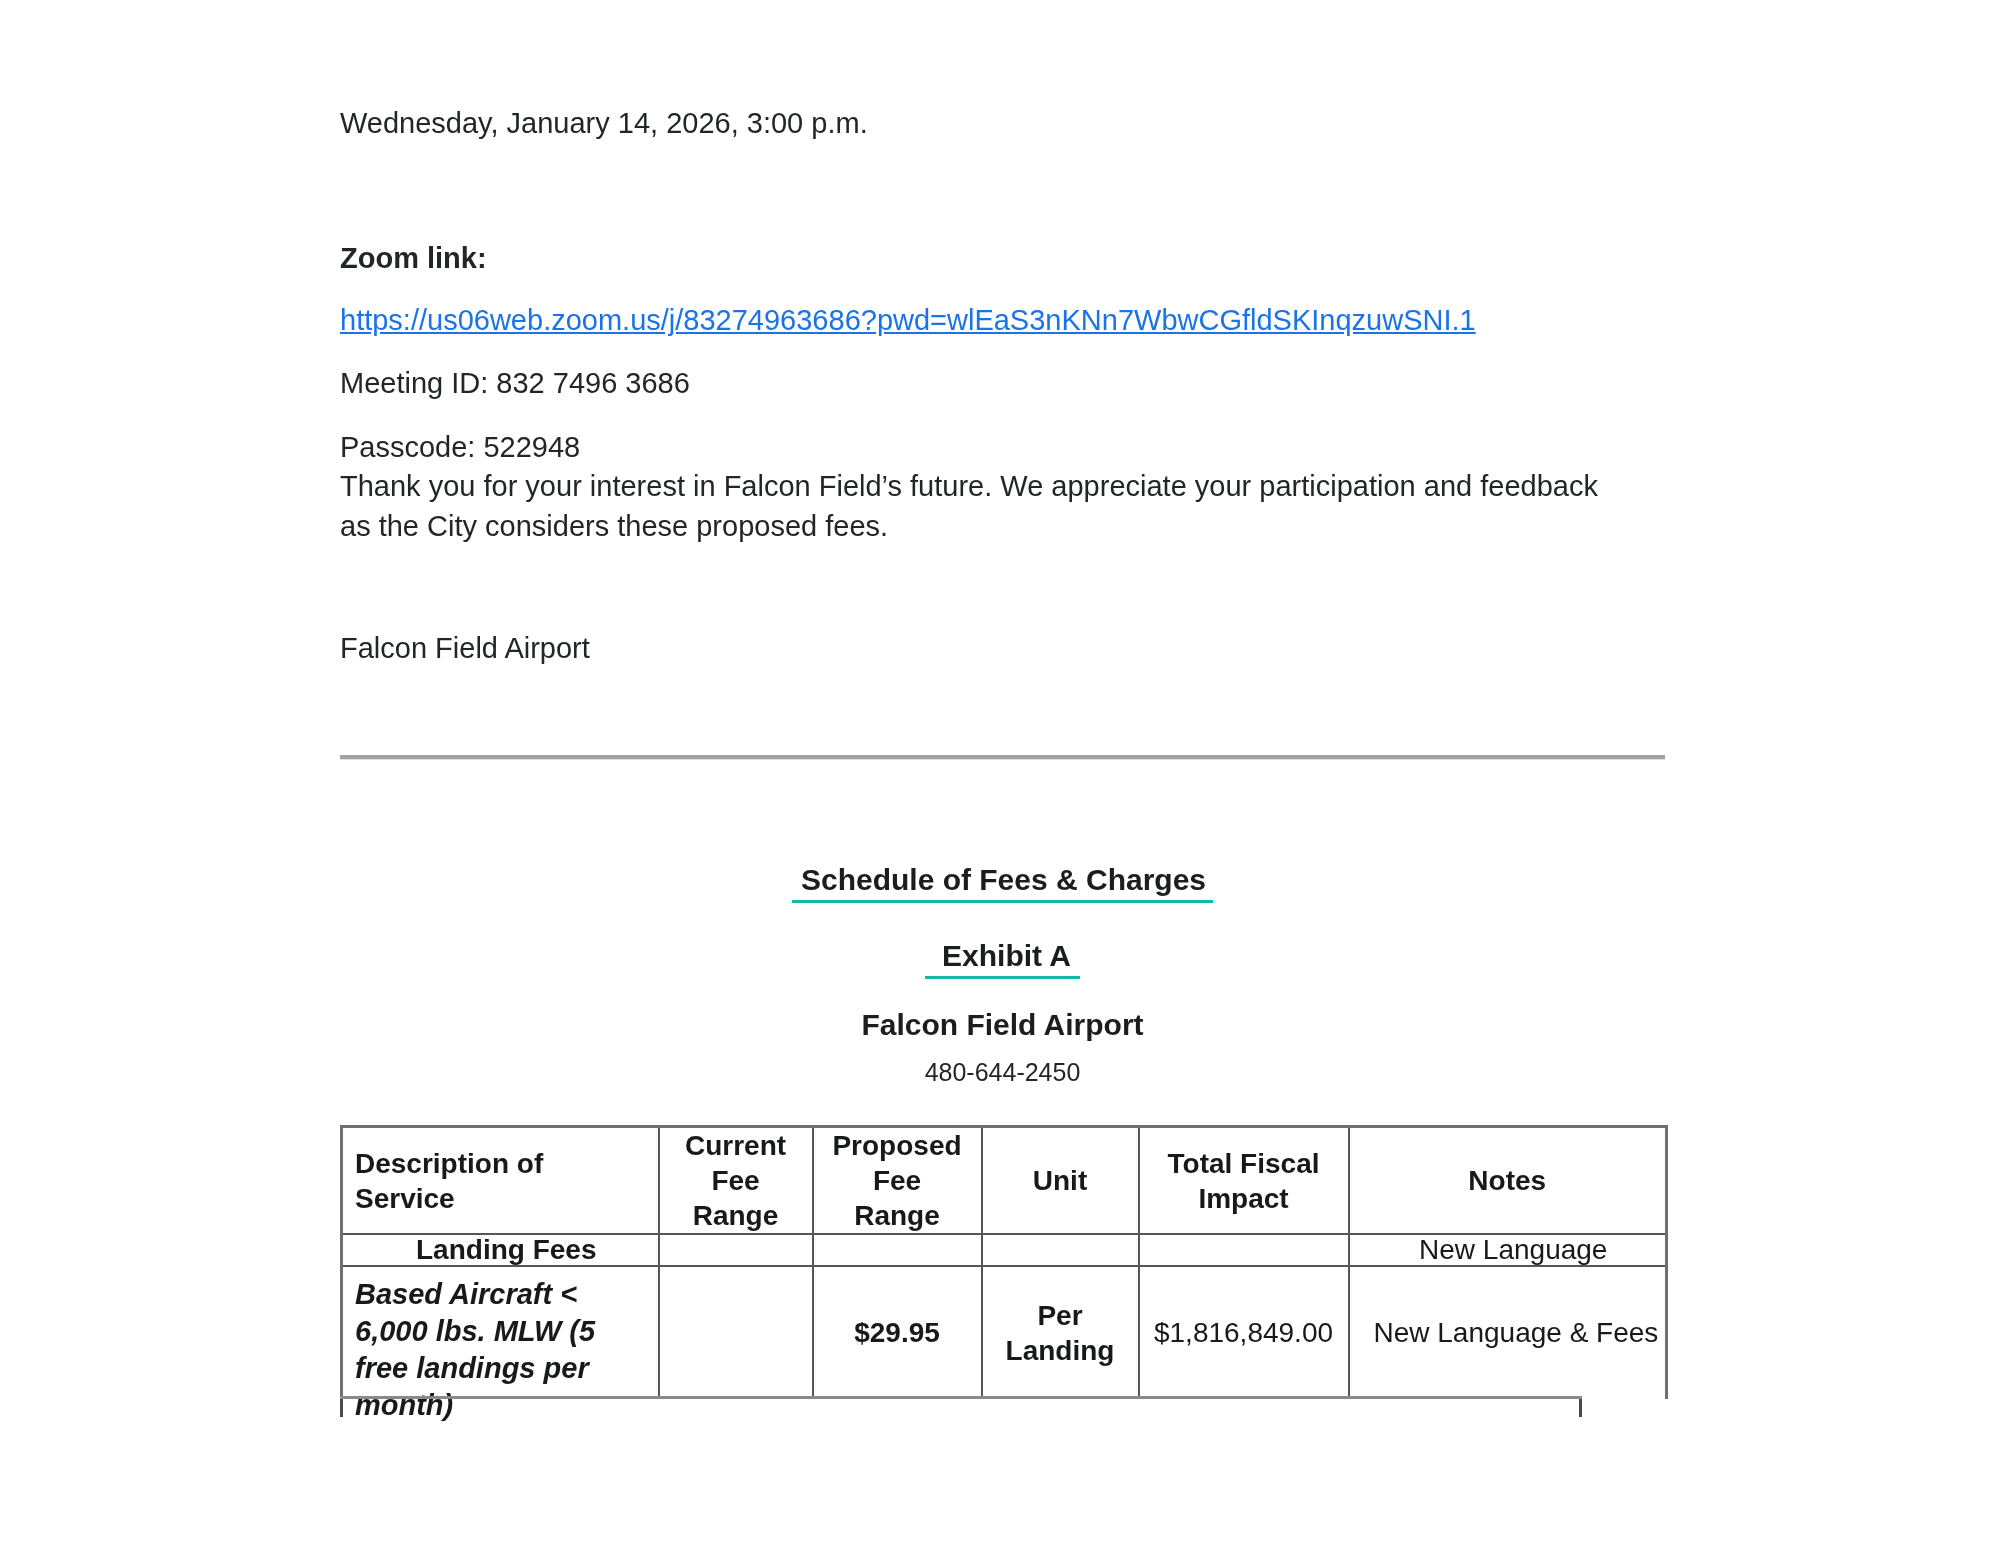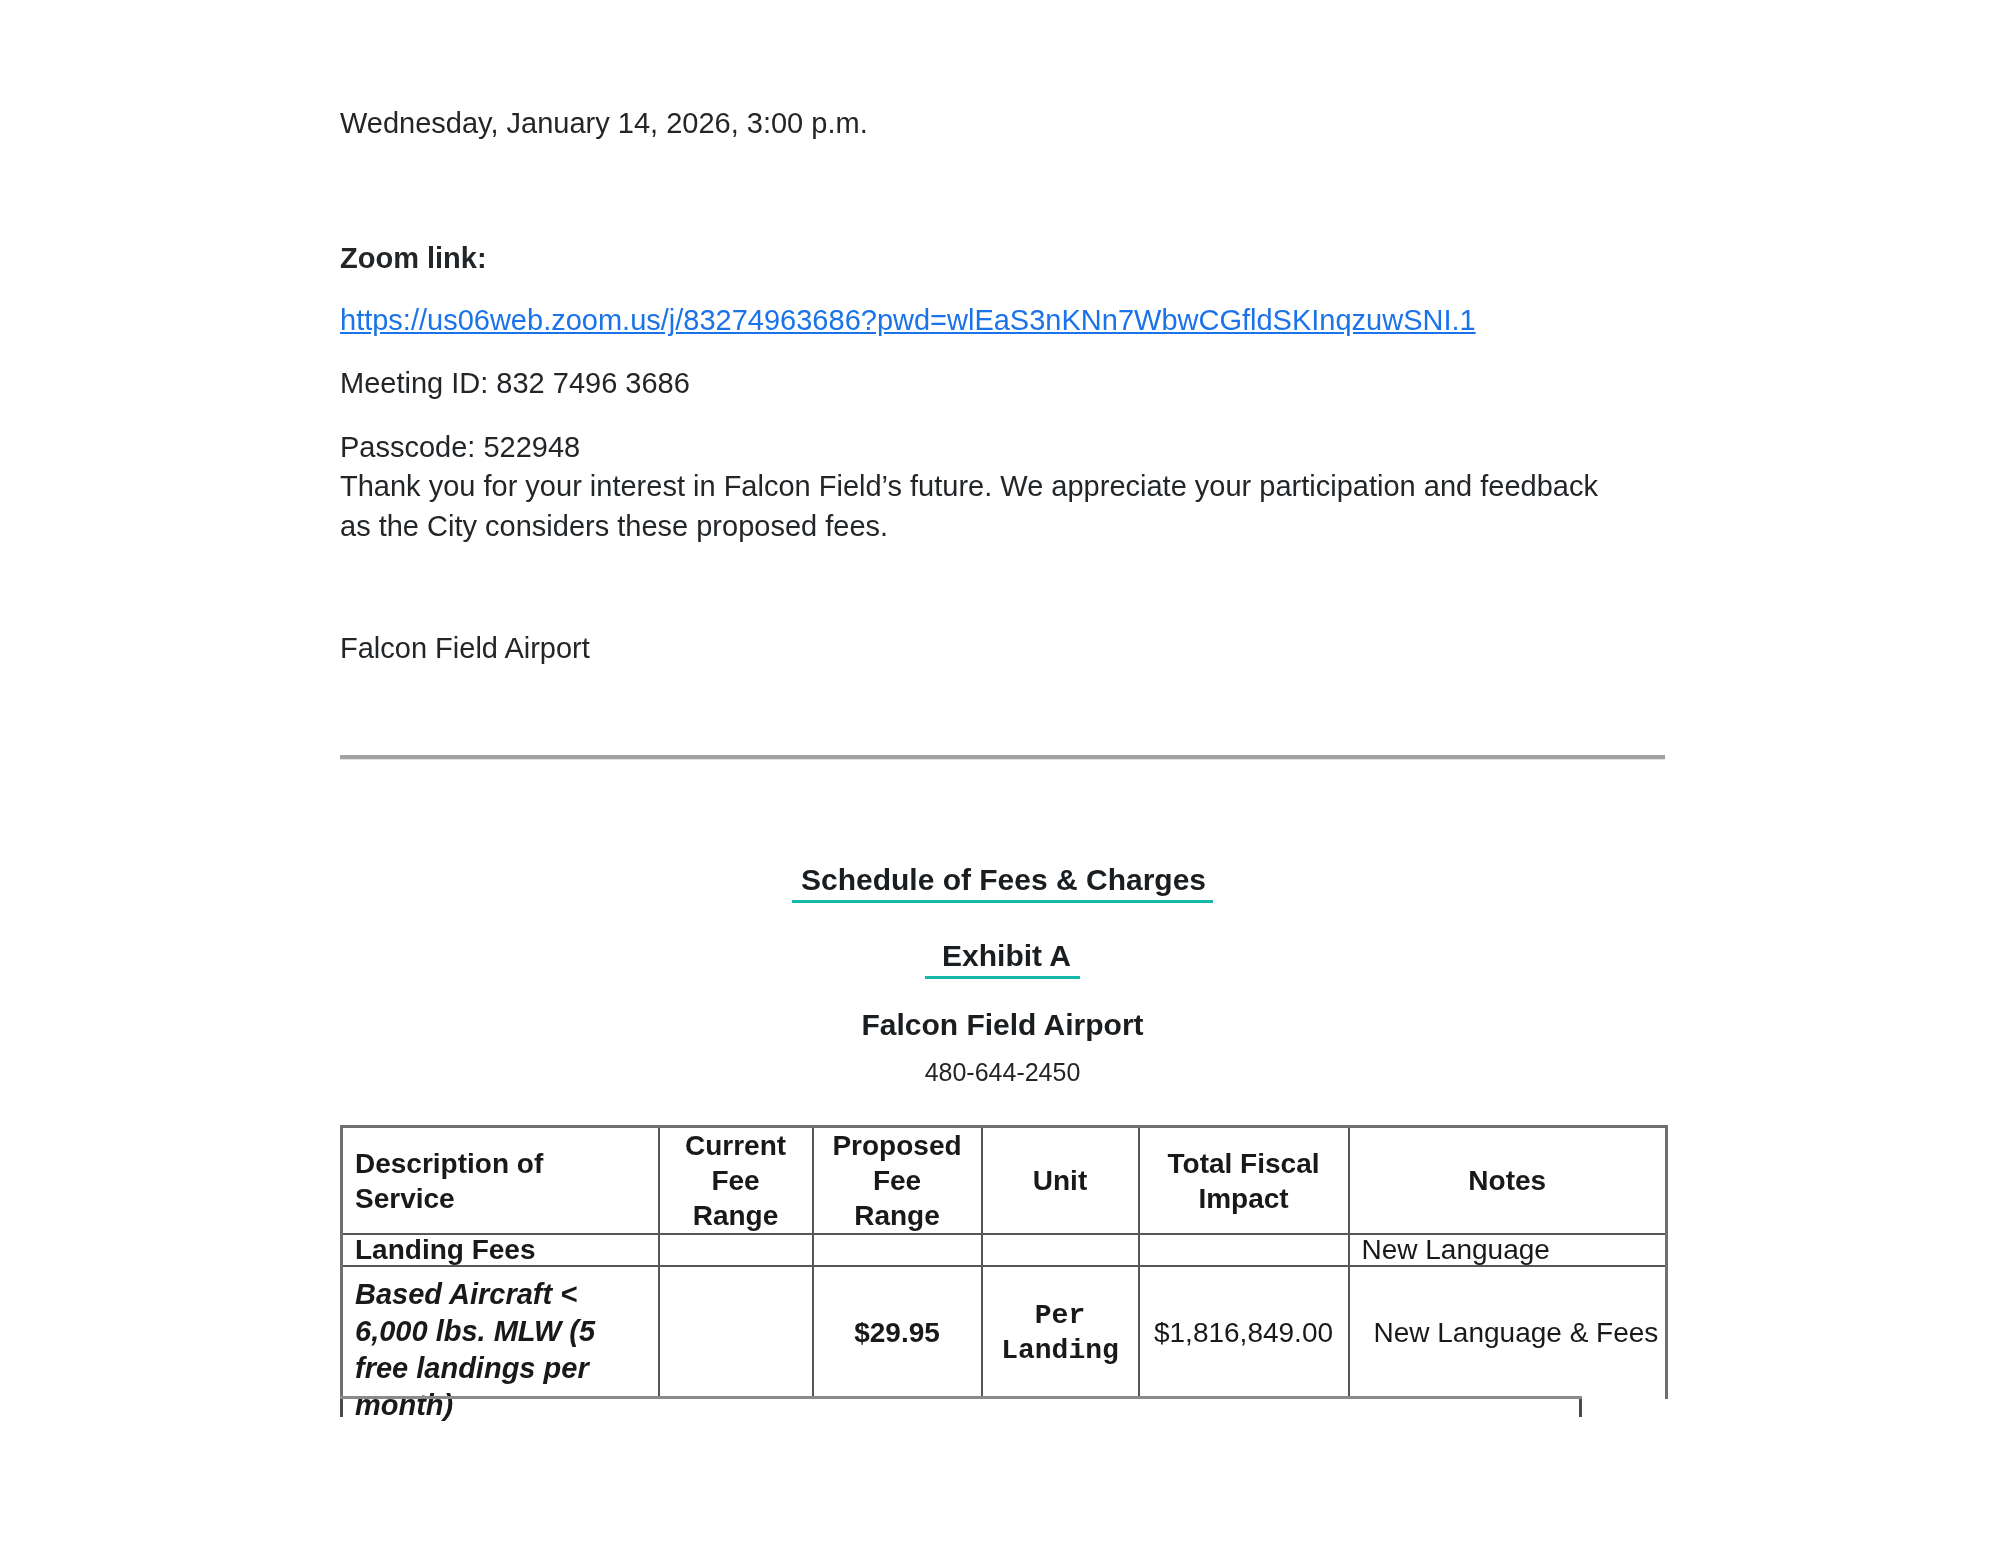--- a/index.html
+++ b/index.html
@@ -76,20 +76,21 @@
     table-layout: fixed;
     width: 1325px;
     color: #17191b;
   }
   table.fees { border: 3px solid #6f6f6f; border-bottom: none; }
   table.fees th, table.fees td {
     border: 2px solid #565656;
     padding: 0;
     overflow: visible;
     font-size: 28px;
+    text-align: center;
   }
   tr.hdr th {
     height: 105px;
     font-weight: bold;
     line-height: 35px;
     text-align: center;
     vertical-align: middle;
     white-space: pre-line;
   }
   tr.hdr th.left-h {
@@ -117,21 +118,21 @@
     height: 120px;
     overflow: visible;
     width: 292px;
     padding: 9px 0 0 12px;
     font-weight: bold;
     font-style: italic;
     font-size: 29px;
     line-height: 37px;
   }
   tr.r2 td.b { font-weight: bold; margin-left: 6px; }
-  tr.r2 td.unit { font-weight: bold; line-height: 35px; white-space: pre-line; font-family: Liberation Mono, monospace; }
+  tr.r2 td.unit { font-weight: bold; line-height: 35px; white-space: pre-line; }
   tr.r2 td.note { text-align: left; padding-left: 24px; font-weight: normal; }
 
   .bottom-line {
     position: absolute;
     left: 0; right: 0; bottom: 0;
     height: 3px;
     background: #8a8a8a;
   }
   .edge-ext {
     position: absolute;

